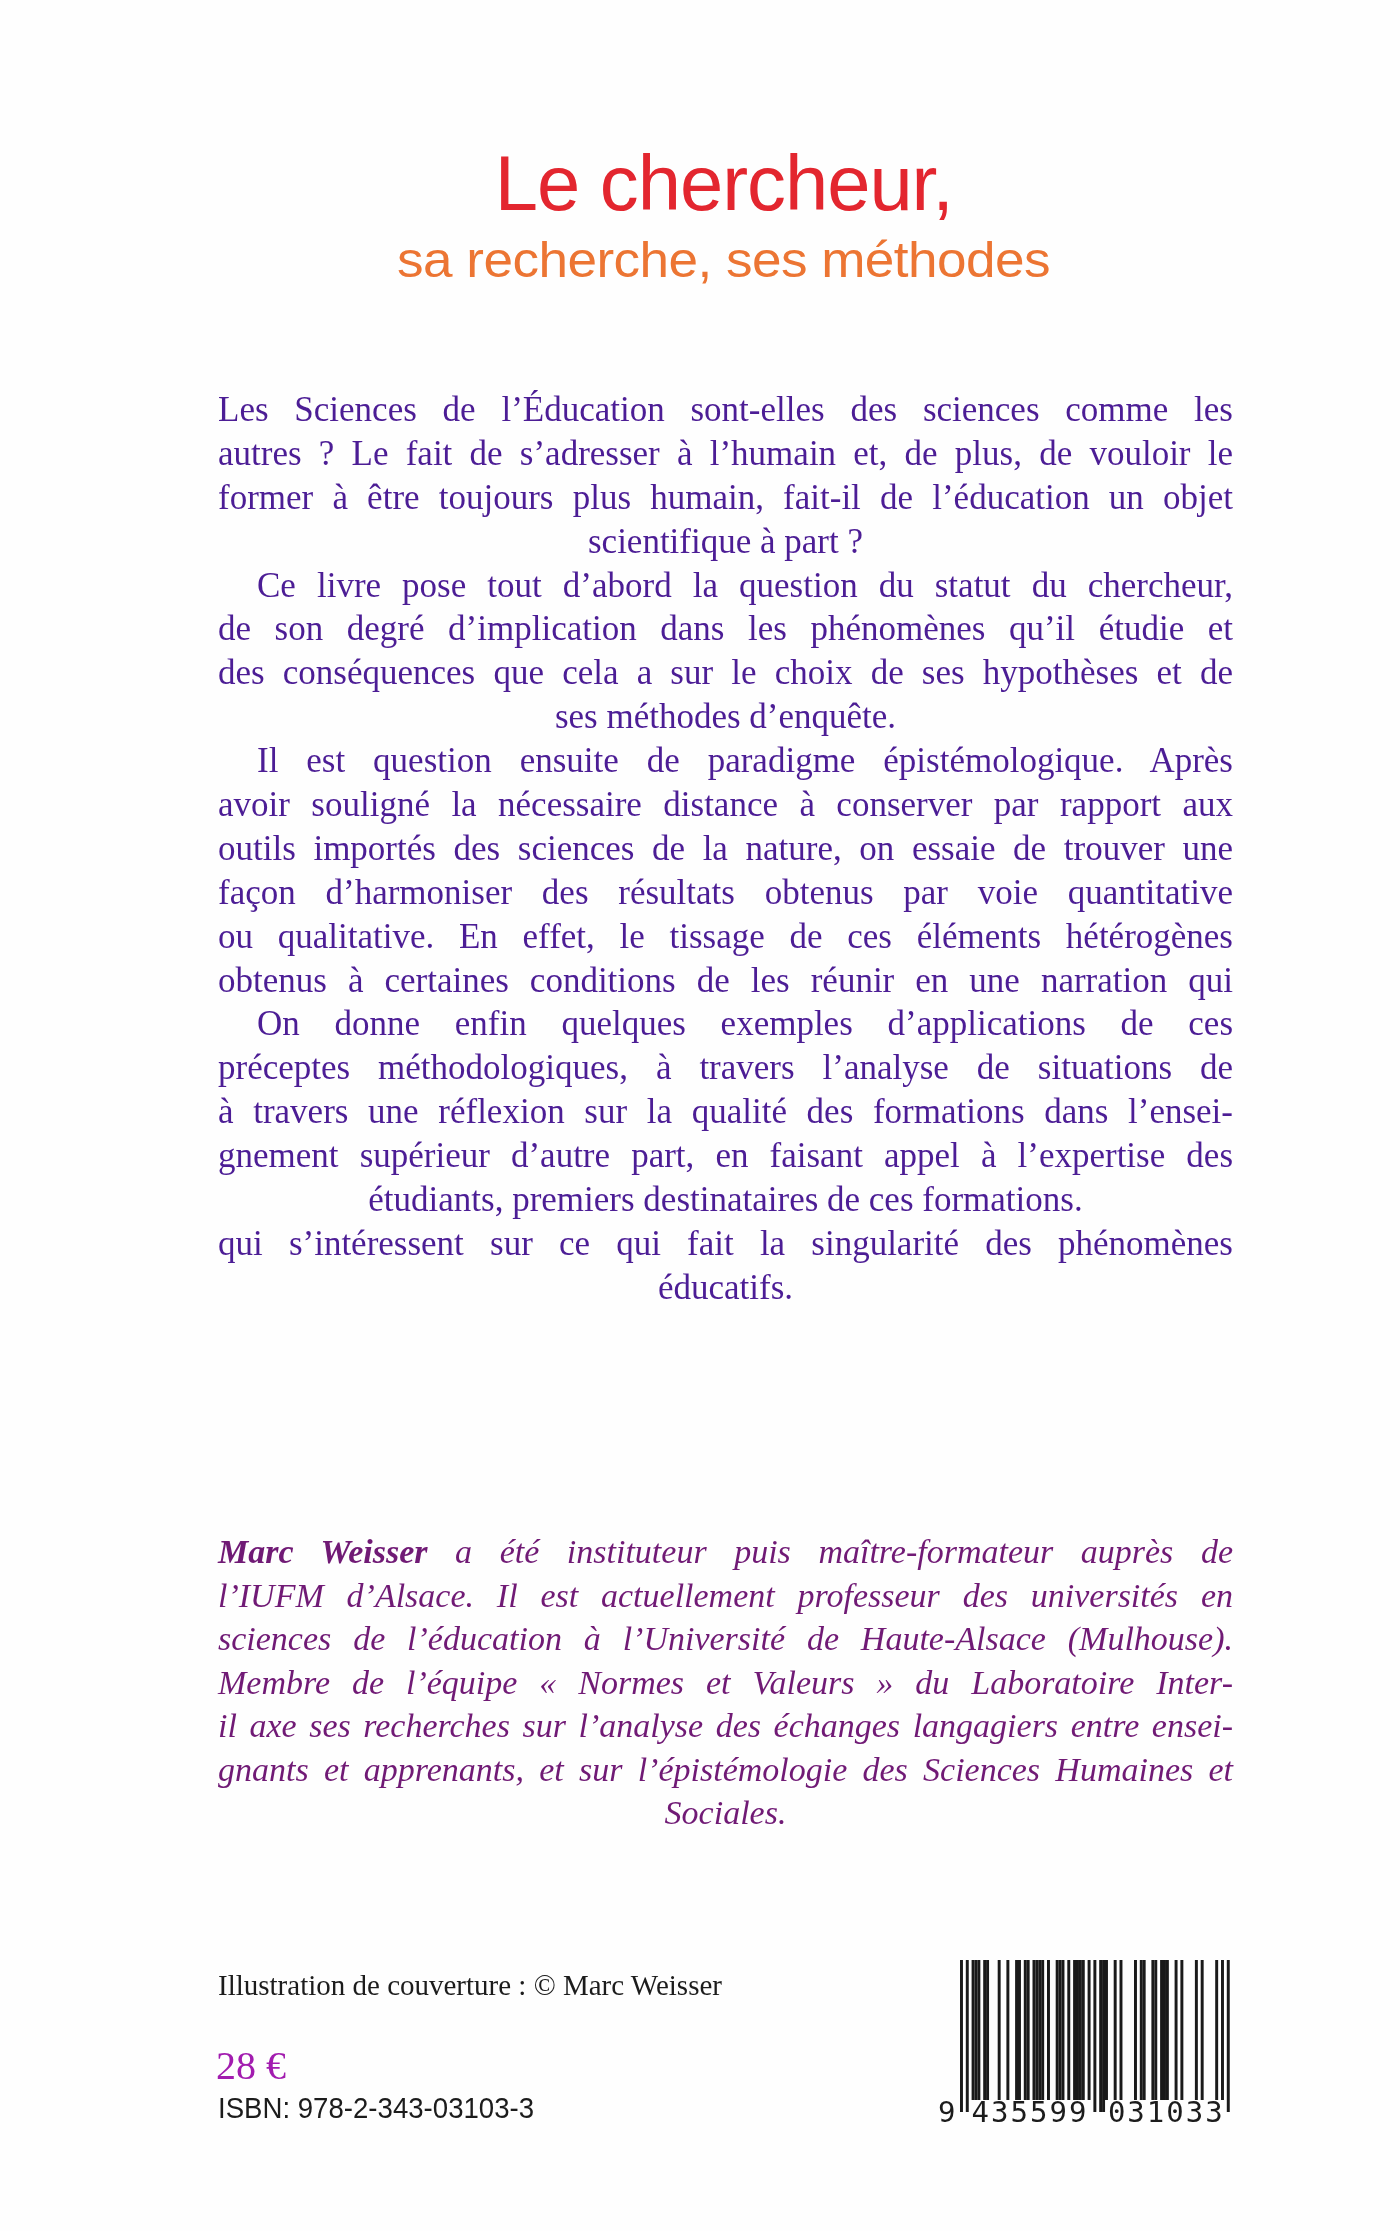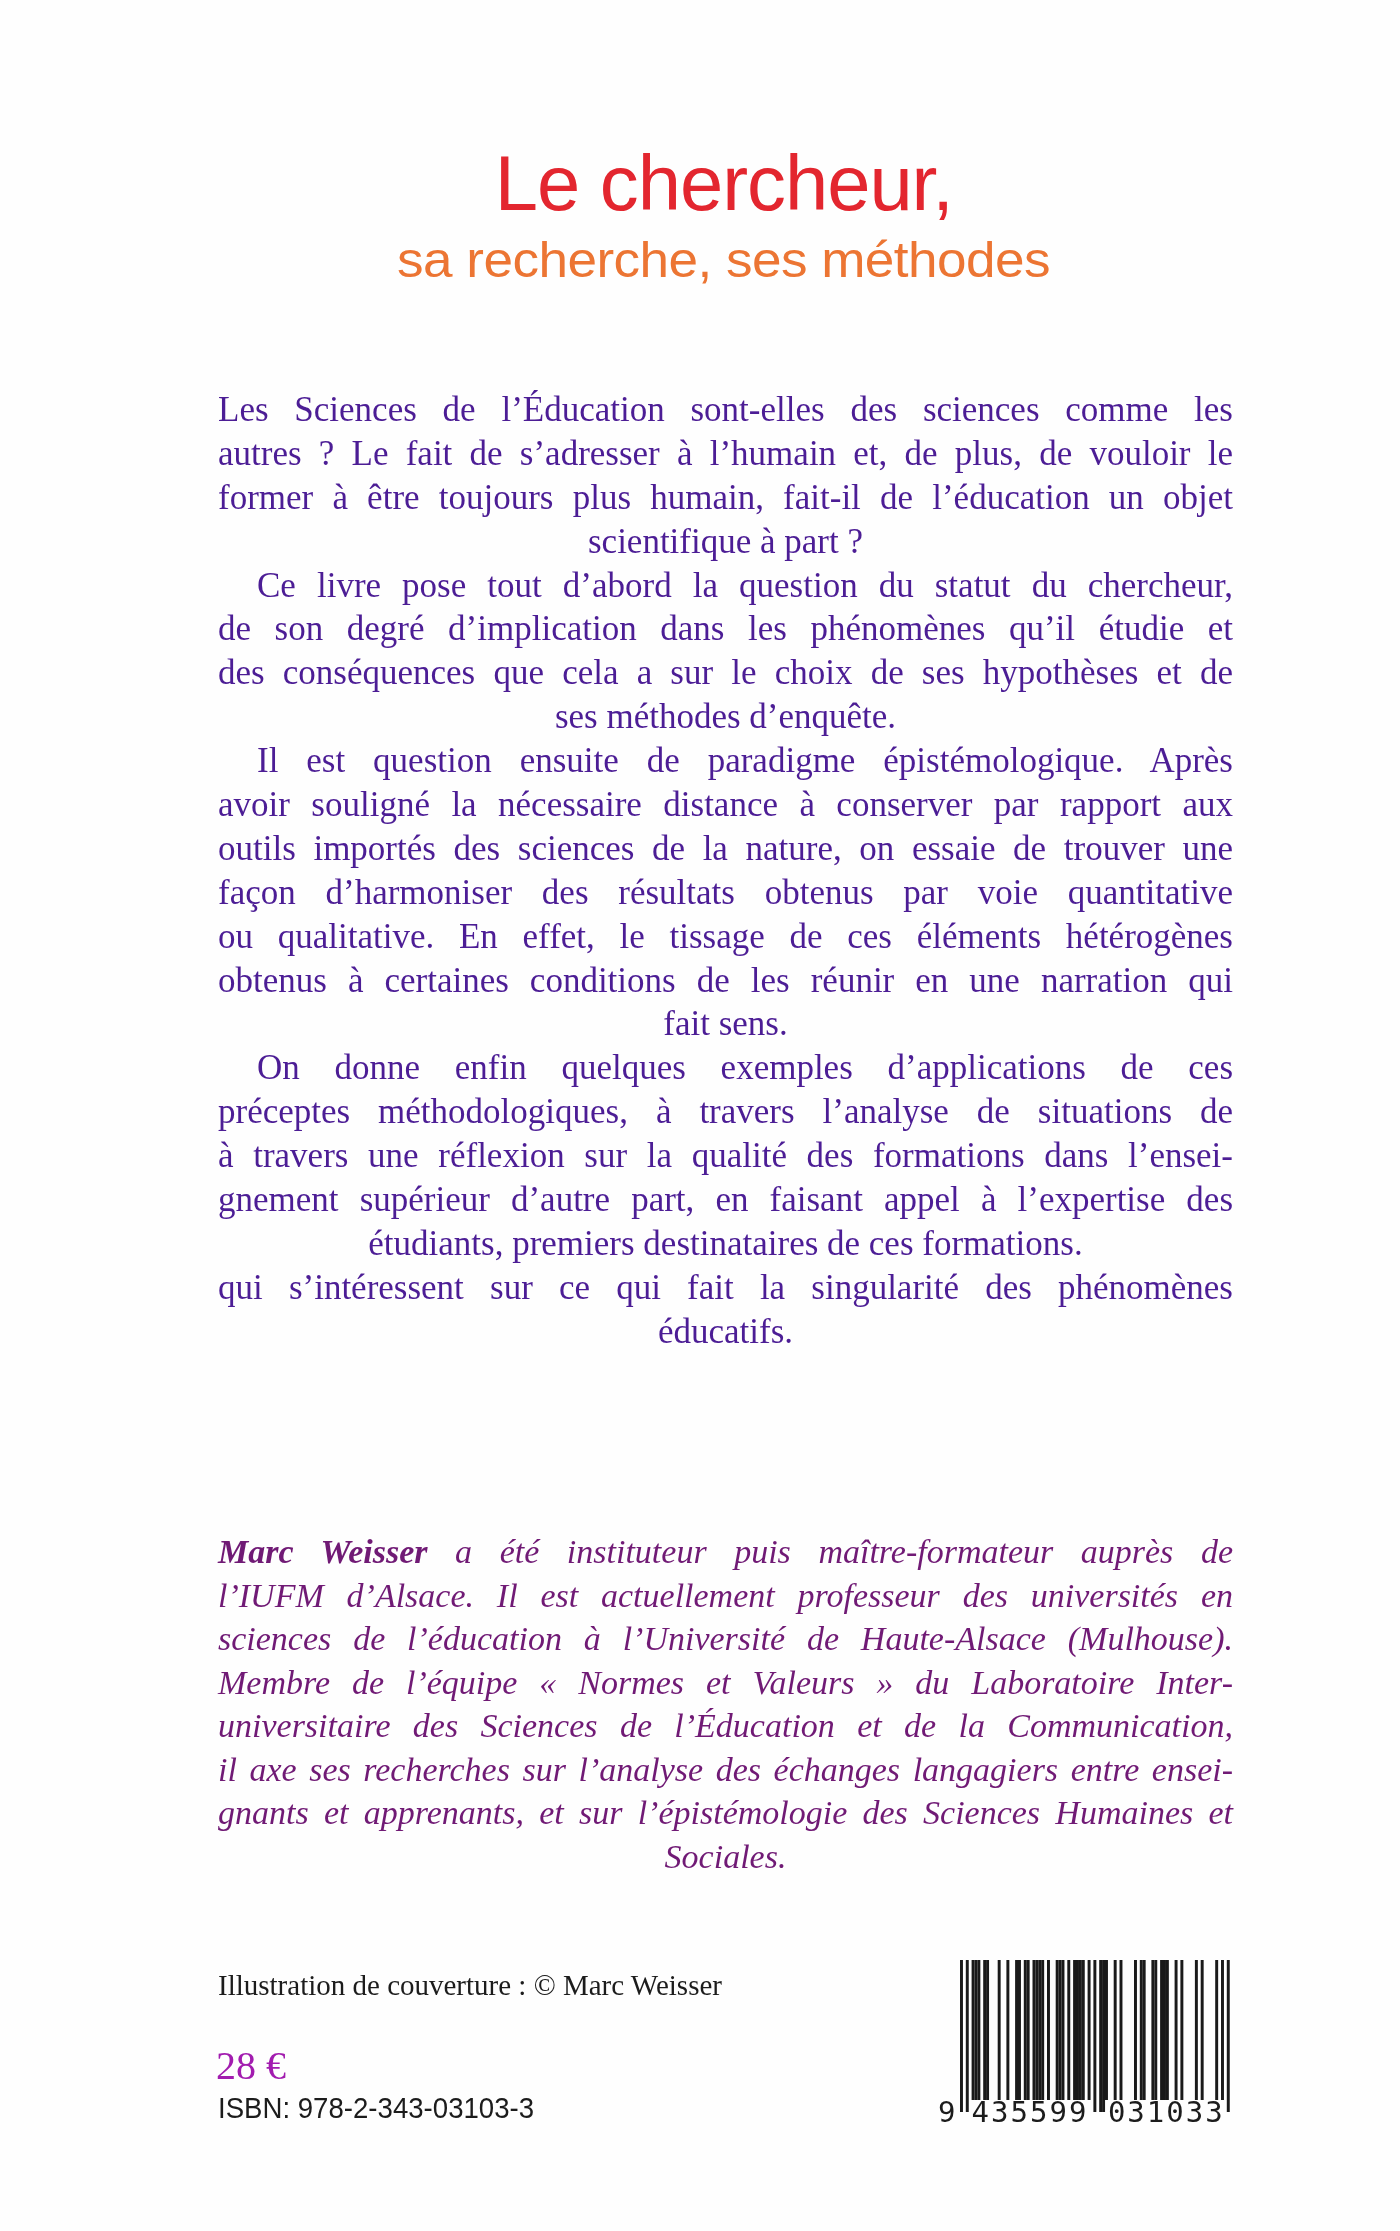--- a/index.html
+++ b/index.html
@@ -81,36 +81,34 @@
       <div class="line justify indent" style="overflow: visible;">Ce livre pose tout d’abord la question du statut du chercheur,</div>
       <div class="line justify" style="overflow: visible;">de son degré d’implication dans les phénomènes qu’il étudie et</div>
       <div class="line justify" style="overflow: visible;">des conséquences que cela a sur le choix de ses hypothèses et de</div>
       <div class="line" style="overflow: visible;">ses méthodes d’enquête.</div>
       <div class="line justify indent" style="overflow: visible;">Il est question ensuite de paradigme épistémologique. Après</div>
       <div class="line justify" style="overflow: visible;">avoir souligné la nécessaire distance à conserver par rapport aux</div>
       <div class="line justify" style="overflow: visible;">outils importés des sciences de la nature, on essaie de trouver une</div>
       <div class="line justify" style="overflow: visible;">façon d’harmoniser des résultats obtenus par voie quantitative</div>
       <div class="line justify" style="overflow: visible;">ou qualitative. En effet, le tissage de ces éléments hétérogènes</div>
       <div class="line justify" style="overflow: visible;">obtenus à certaines conditions de les réunir en une narration qui</div>
-      <div class="line" style="overflow: visible;">fait sens.</div>
       <div class="line justify indent" style="overflow: visible;">On donne enfin quelques exemples d’applications de ces</div>
       <div class="line justify" style="overflow: visible;">préceptes méthodologiques, à travers l’analyse de situations de</div>
       <div class="line justify" style="overflow: visible;">à travers une réflexion sur la qualité des formations dans l’ensei-</div>
       <div class="line justify" style="overflow: visible;">gnement supérieur d’autre part, en faisant appel à l’expertise des</div>
       <div class="line" style="overflow: visible;">étudiants, premiers destinataires de ces formations.</div>
       <div class="line justify" style="overflow: visible;">qui s’intéressent sur ce qui fait la singularité des phénomènes</div>
       <div class="line" style="overflow: visible;">éducatifs.</div>
     </div>
 
   <div class="column bio-text" id="bio-text">
       <div class="line justify" style="overflow: visible;"><span class="bio-name">Marc Weisser</span><span> a été instituteur puis maître-formateur auprès de</span></div>
       <div class="line justify" style="overflow: visible;">l’IUFM d’Alsace. Il est actuellement professeur des universités en</div>
       <div class="line justify" style="overflow: visible;">sciences de l’éducation à l’Université de Haute-Alsace (Mulhouse).</div>
       <div class="line justify" style="overflow: visible;">Membre de l’équipe « Normes et Valeurs » du Laboratoire Inter-</div>
-      <div class="line justify" style="overflow: visible;">universitaire des Sciences de l’Éducation et de la Communication,</div>
       <div class="line justify" style="overflow: visible;">il axe ses recherches sur l’analyse des échanges langagiers entre ensei-</div>
       <div class="line justify" style="overflow: visible;">gnants et apprenants, et sur l’épistémologie des Sciences Humaines et</div>
       <div class="line" style="overflow: visible;">Sociales.</div>
     </div>
 
   <div class="credit">Illustration de couverture : © Marc Weisser</div>
   <div class="price">28 €</div>
   <div class="isbn">ISBN: 978-2-343-03103-3</div>
 
   <div class="barcode" id="barcode">

